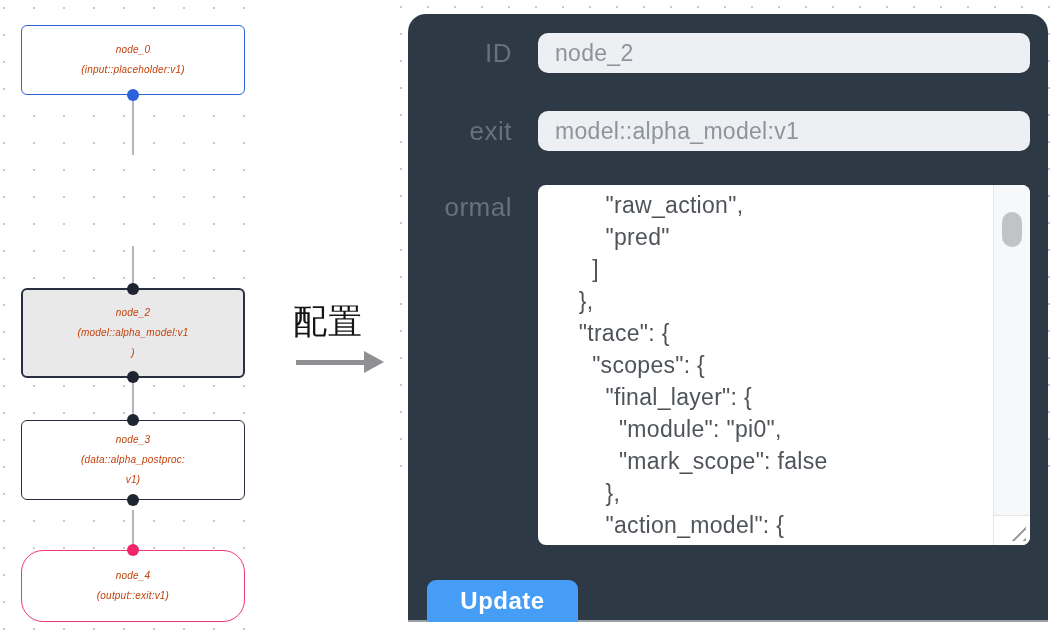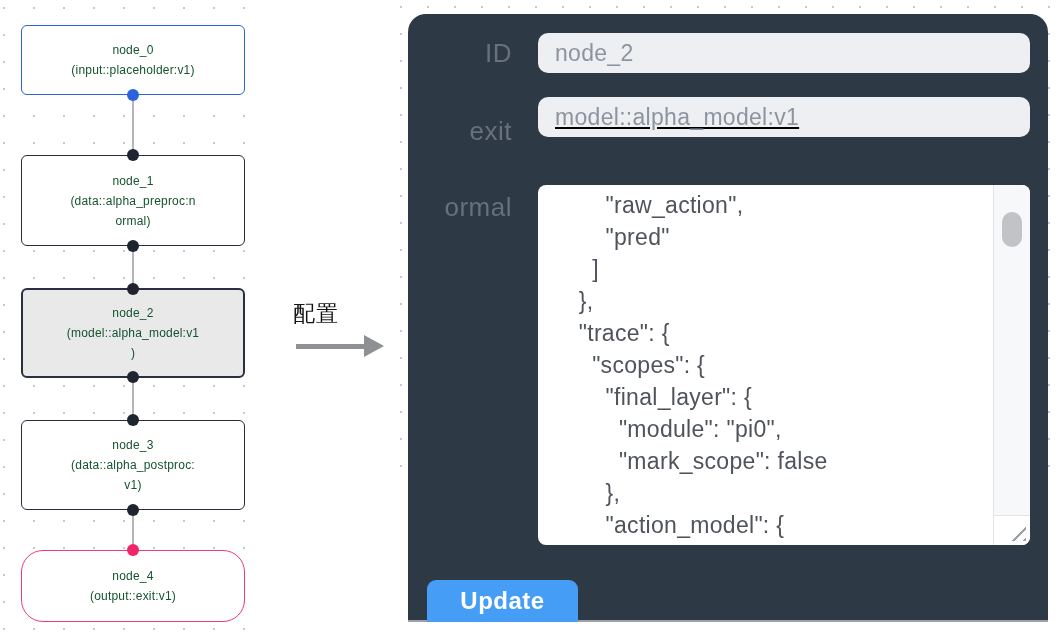--- a/index.html
+++ b/index.html
@@ -17,41 +17,41 @@
   .edge-1 { top:246px; height:42px; }
   .edge-2 { top:378px; height:42px; }
   .edge-3 { top:510px; height:40px; }
 
   .node {
     position:absolute; left:21px; width:224px;
     background:#ffffff; border:1.5px solid #272d3a; border-radius:6px;
     display:flex; align-items:center; justify-content:center;
   }
   .node-label {
-    font-size:12px; line-height:20px; color:#14532d; text-align:center;
-    white-space:pre-line; letter-spacing:0.2px;
+    font-size:10px; line-height:20px; color:#c2410c; text-align:center;
+    white-space:pre-line; letter-spacing:0.2px;font-style:italic;
   }
   .node-0 { top:25px;  height:70px; border-color:#2b63dd; }
   .node-1 { top:155px; height:91px; }
   .node-2 { top:288px; height:90px; background:#e9e9ea; border-width:2.5px; border-color:#2a3040; }
-  .node-3 { top:420px; height:90px;justify-content:center; }
+  .node-3 { top:420px; height:80px;justify-content:center; }
   .node-4 { top:550px; height:72px; border-color:#ee3a72;border-radius:22px; }
 
   .port {
     position:absolute; left:50%; width:12px; height:12px; border-radius:50%;
     background:#1e2430; transform:translateX(-50%);
   }
   .port-top    { top:-7px; }
   .port-bottom { bottom:-7px; }
   .port-blue   { background:#2b63dd; }
   .port-pink   { background:#f0256c; }
 
   
   .annotation { position:absolute; left:293px; top:299px; width:104px; }
-  .annotation-text { font-size:22px; color:#141414; letter-spacing:1px; }
+  .annotation-text { font-size:34px; color:#141414; letter-spacing:1px; }
   .annotation-arrow { margin-top:6px; margin-left:3px; display:flex; align-items:center; }
   .arrow-shaft { width:68px; height:5px; background:#8f9094; }
   .arrow-head  { width:0; height:0; border-left:20px solid #8f9094;
                  border-top:11px solid transparent; border-bottom:11px solid transparent; }
 
   
   .right-canvas {
     position:absolute; left:392px; top:0; width:670px; height:469px;
     background-image:radial-gradient(circle 1.5px at 9px 7px, #c7c7cd 98%, transparent);
     background-size:27px 27px;
@@ -69,21 +69,21 @@
   }
   .label-id     { top:24px; }
   .label-type   { top:102px; }
   .label-config { top:178px; }
 
   .f-input {
     position:absolute; left:130px; width:492px; height:40px;
     background:#edeff3; border-radius:10px;
   }
   .input-id   { top:19px; }
-  .input-type { top:83px;text-decoration:underline; }
+  .input-type { top:97px; }
   .f-input span {
     display:block; padding-left:17px; line-height:40px;
     font-size:23px; color:#8d949d; letter-spacing:0.3px;
     white-space:nowrap; overflow:hidden;
   }
 
   .config-editor {
     position:absolute; left:130px; top:171px; width:492px; height:360px;
     background:#ffffff; border-radius:8px; overflow:hidden;
   }
@@ -125,27 +125,20 @@
     <div class="edge edge-1"></div>
     <div class="edge edge-2"></div>
     <div class="edge edge-3"></div>
 
     <div class="node node-0">
       <div class="node-label">node_0
 (input::placeholder:v1)</div>
       <span class="port port-bottom port-blue"></span>
     </div>
 
-    <div class="node node-1">
-      <span class="port port-top"></span>
-      <div class="node-label">node_1
-(data::alpha_preproc:n
-ormal)</div>
-      <span class="port port-bottom"></span>
-    </div>
 
     <div class="node node-2">
       <span class="port port-top"></span>
       <div class="node-label">node_2
 (model::alpha_model:v1
 )</div>
       <span class="port port-bottom"></span>
     </div>
 
     <div class="node node-3">

